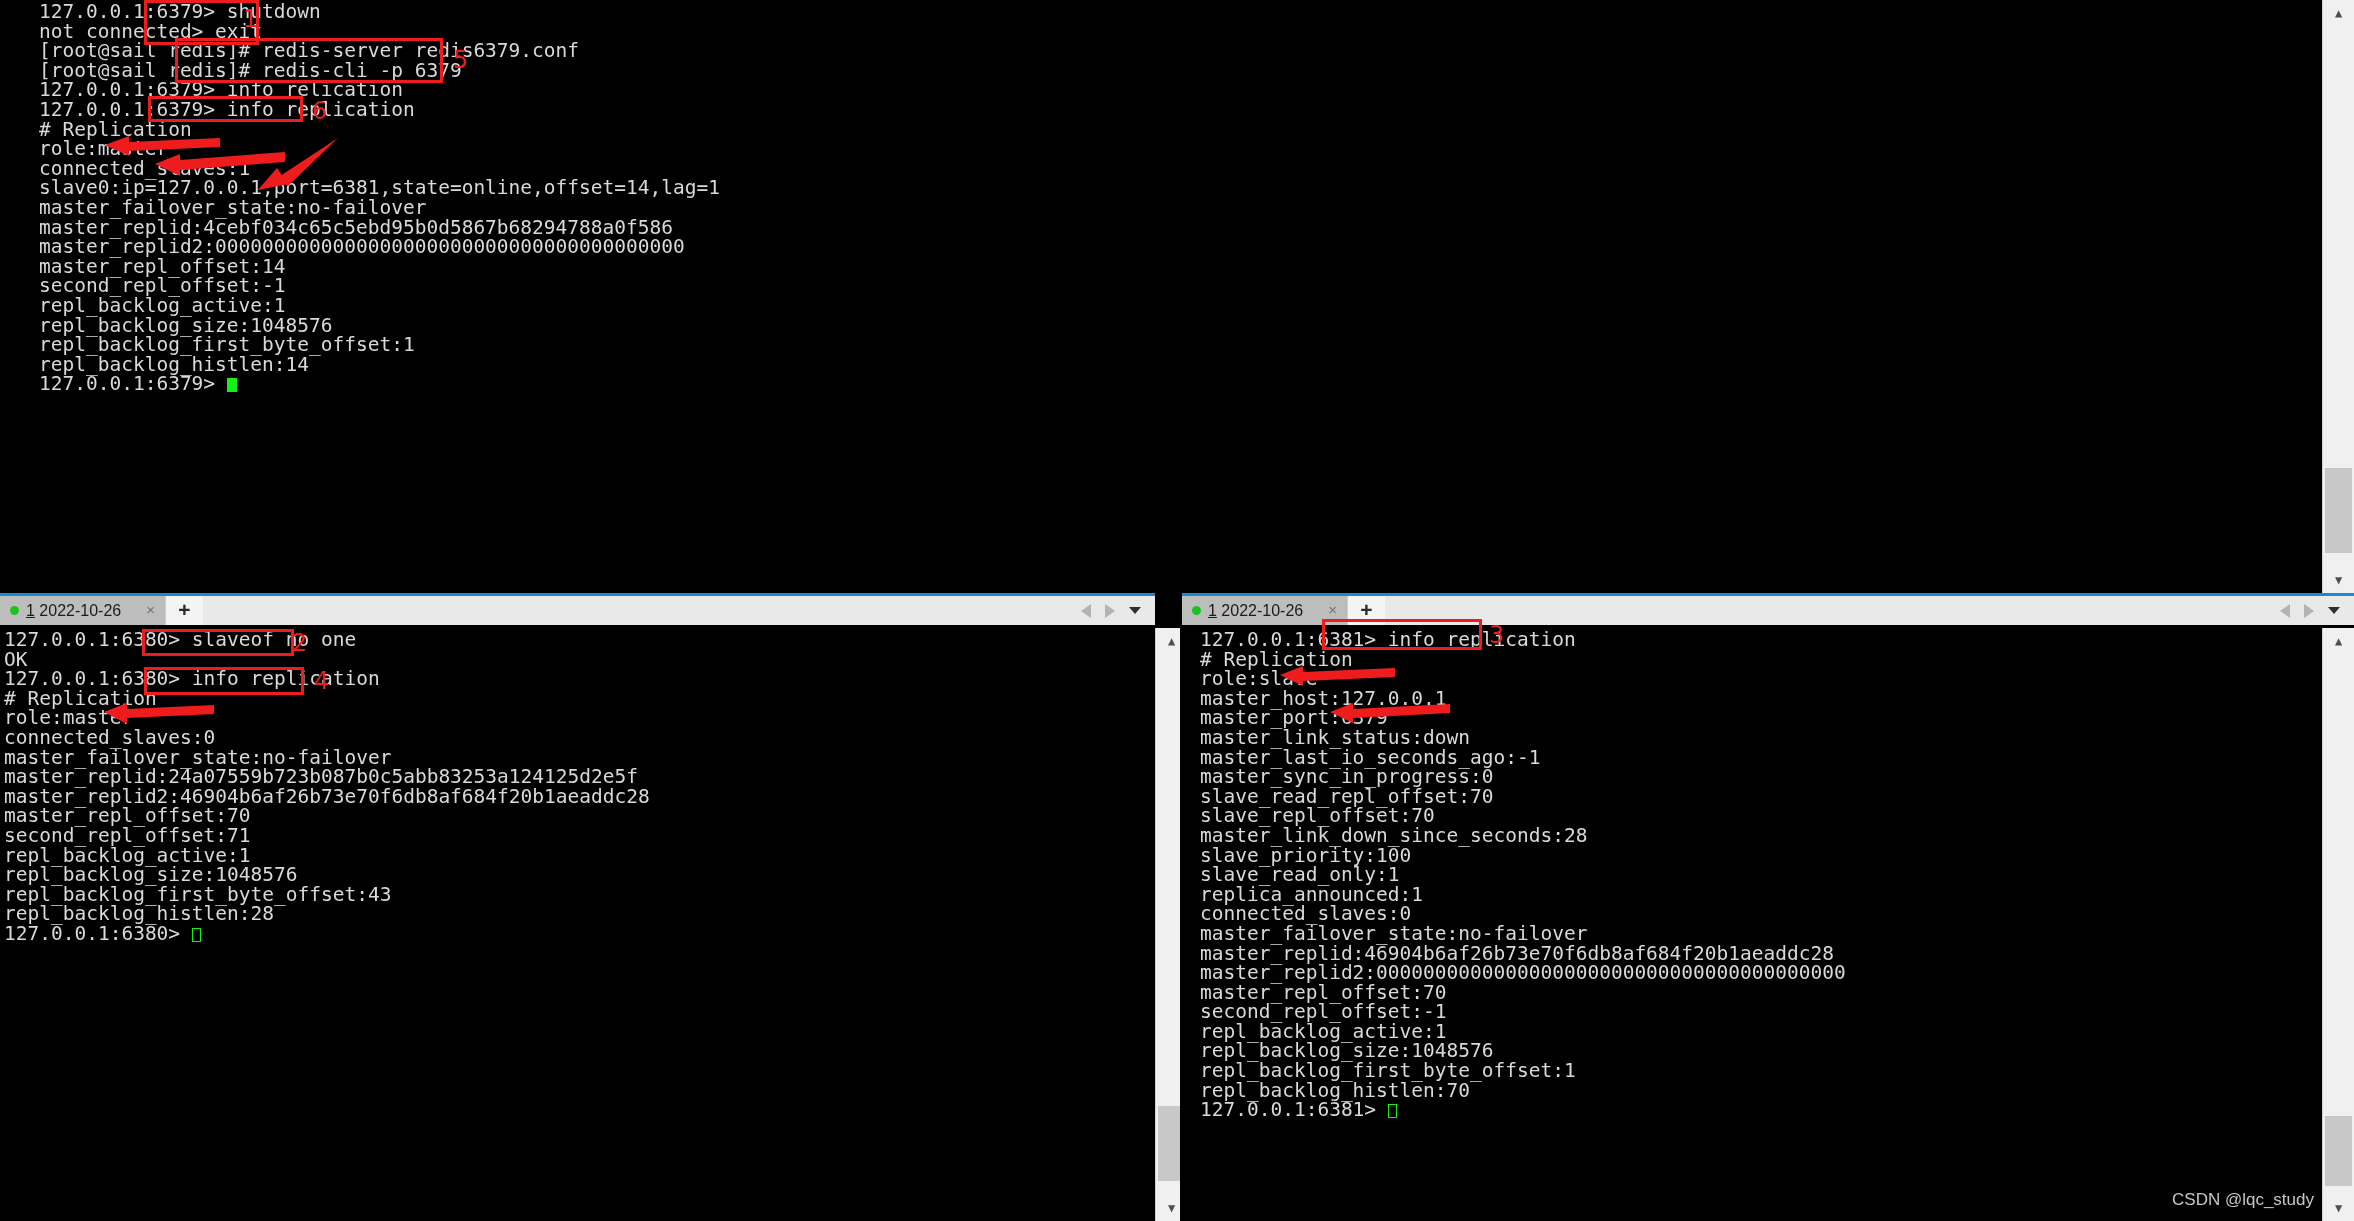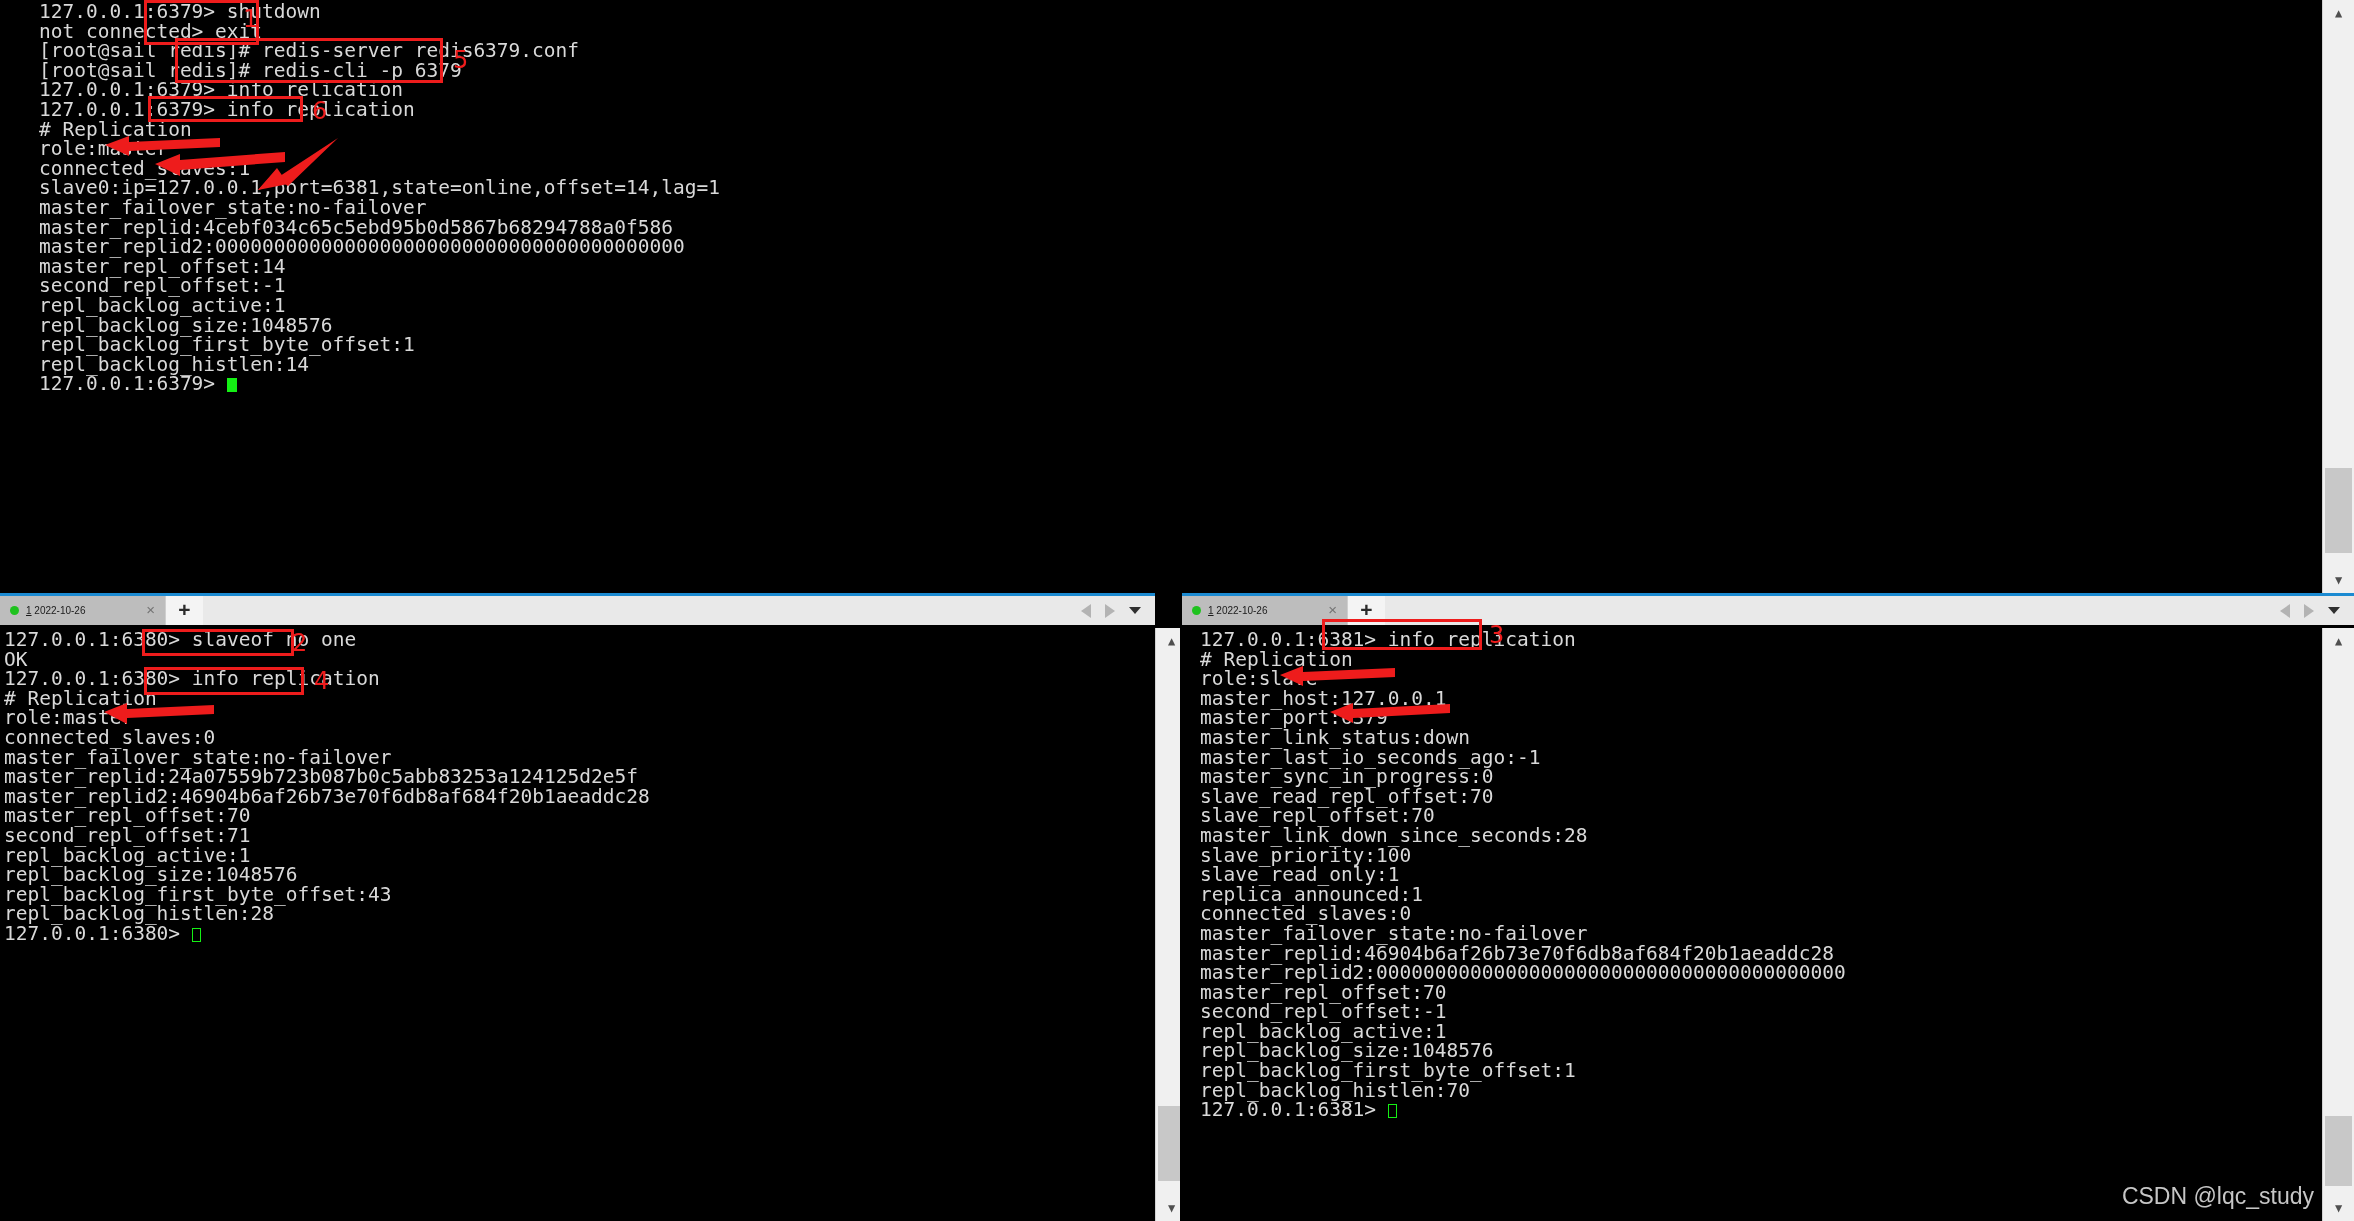--- a/index.html
+++ b/index.html
@@ -68,21 +68,21 @@
     padding: 0 6px 0 10px;
     gap:7px;
     font-size: 13.5px;
     color:#1b1b1b;
     height:29px;
     align-self:flex-end;
     min-width: 165px;
     position:relative;
   }
   .tab-dot { width:9px; height:9px; border-radius:50%; background:#1ec21e; flex:0 0 auto; }
-  .tab-label { font-size:10px; white-space:nowrap; }
+  .tab-label { font-size:16px; white-space:nowrap; }
   .tab-label u { text-decoration: underline; }
   .tab-close { color:#747474; font-size:15px; margin-left:auto; padding:0 4px 3px 4px; }
   .tab-new {
     align-self:flex-end;
     height:29px; width:38px;
     background:#f4f4f4;
     border-left:1px solid #cfcfcf;
     display:flex; align-items:center; justify-content:center;
     font-size:21px; font-weight:bold; color:#2b2b2b;
     padding-bottom:2px;
@@ -138,21 +138,21 @@
     color:#ee1c1c;
     font-family: "DejaVu Sans", sans-serif;
     font-size:24px;
     line-height:24px;
   }
   .anno-arrow { position:absolute; pointer-events:none; }
 
   
   #watermark {
     position:absolute; right:40px; bottom:11px;
-    color:#c6c6c6; font-size:23px;
+    color:#c6c6c6; font-size:17px;
     font-family:"Liberation Sans", sans-serif;
     margin-top:8px;
   }
 </style>
 </head>
 <body>
 
 <div id="root">
 
   <div class="pane" id="pane-top">

